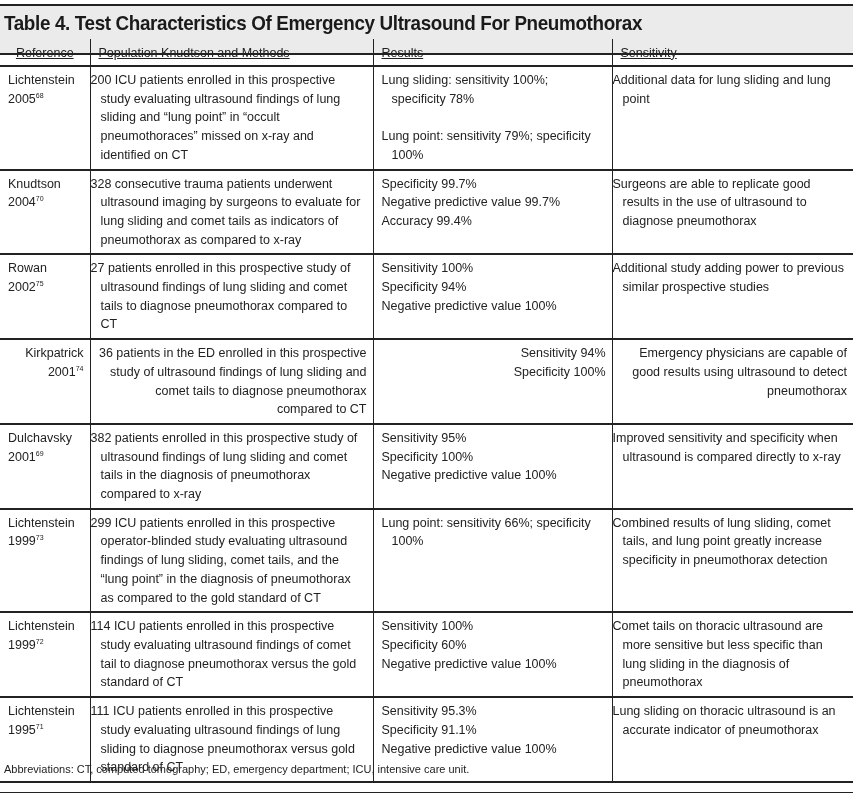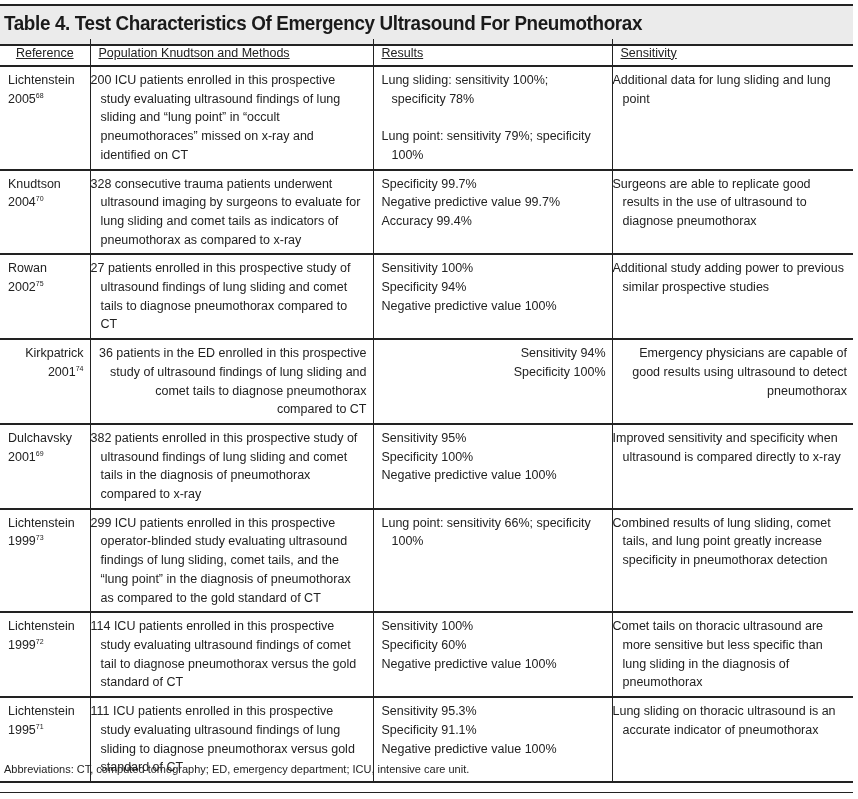--- a/index.html
+++ b/index.html
@@ -1,18 +1,18 @@
 <!DOCTYPE html>
 <html><head>
 <meta charset="utf-8">
 <style>
   html, body { margin: 0; padding: 0; background: #ffffff; }
   body { width: 858px; height: 799px; position: relative; overflow: hidden;
          font-family: "Liberation Sans", sans-serif; color: #222; }
-  .title-bar { position: absolute; left: 0; top: 4px; width: 853px; height: 42px;
+  .title-bar { position: absolute; left: 0; top: 4px; width: 853px; height: 51px;
                background: #ebebeb; border-top: 2px solid #222; border-bottom: 2px solid #222; box-sizing: border-box; }
   .title { position: absolute; left: 4px; top: 5px; font-size: 20.5px; font-weight: bold;
            letter-spacing: -0.4px; color: #1a1a1a; transform: scaleX(0.92); transform-origin: left; white-space: nowrap; }
   table { position: absolute; left: 0; top: 39px; width: 853px; border-collapse: collapse; table-layout: fixed; }
   th { font-size: 12.5px; font-weight: normal; text-align: left; padding: 6px 8px 5px 8px; height: 15px;
        border-bottom: 2px solid #222; text-decoration: underline; }
   th:first-child { text-align: center; padding-left: 4px; padding-right: 4px; }
   td { font-size: 12.5px; vertical-align: top; padding: 4px 6px 4px 8px; line-height: 18.7px;
        border-bottom: 2px solid #222; }
   th + th, td + td { border-left: 1.5px solid #222; }

